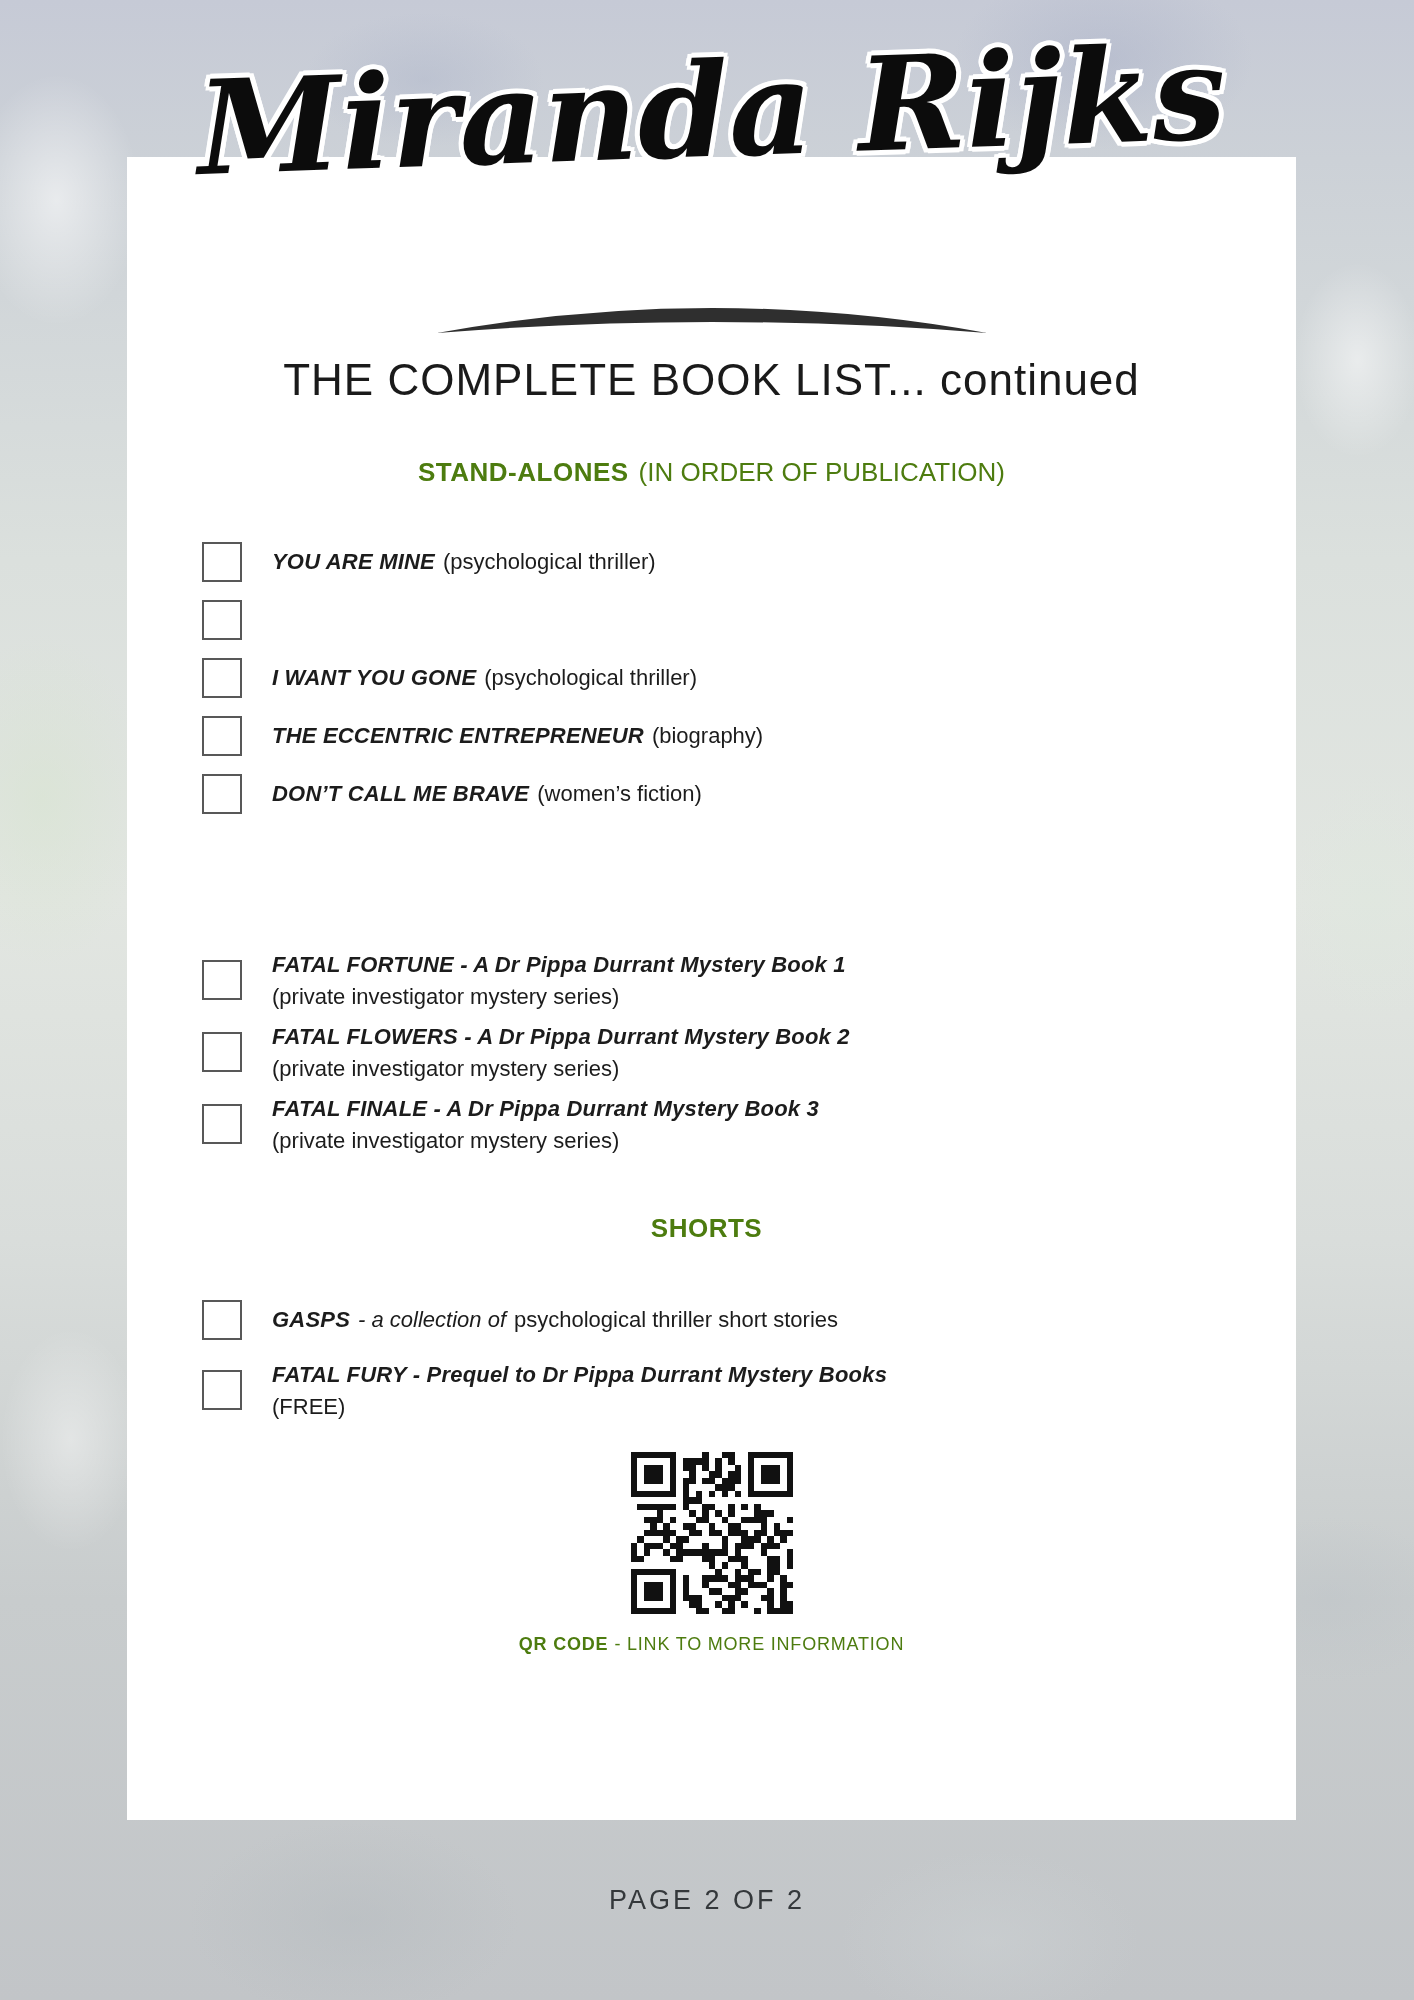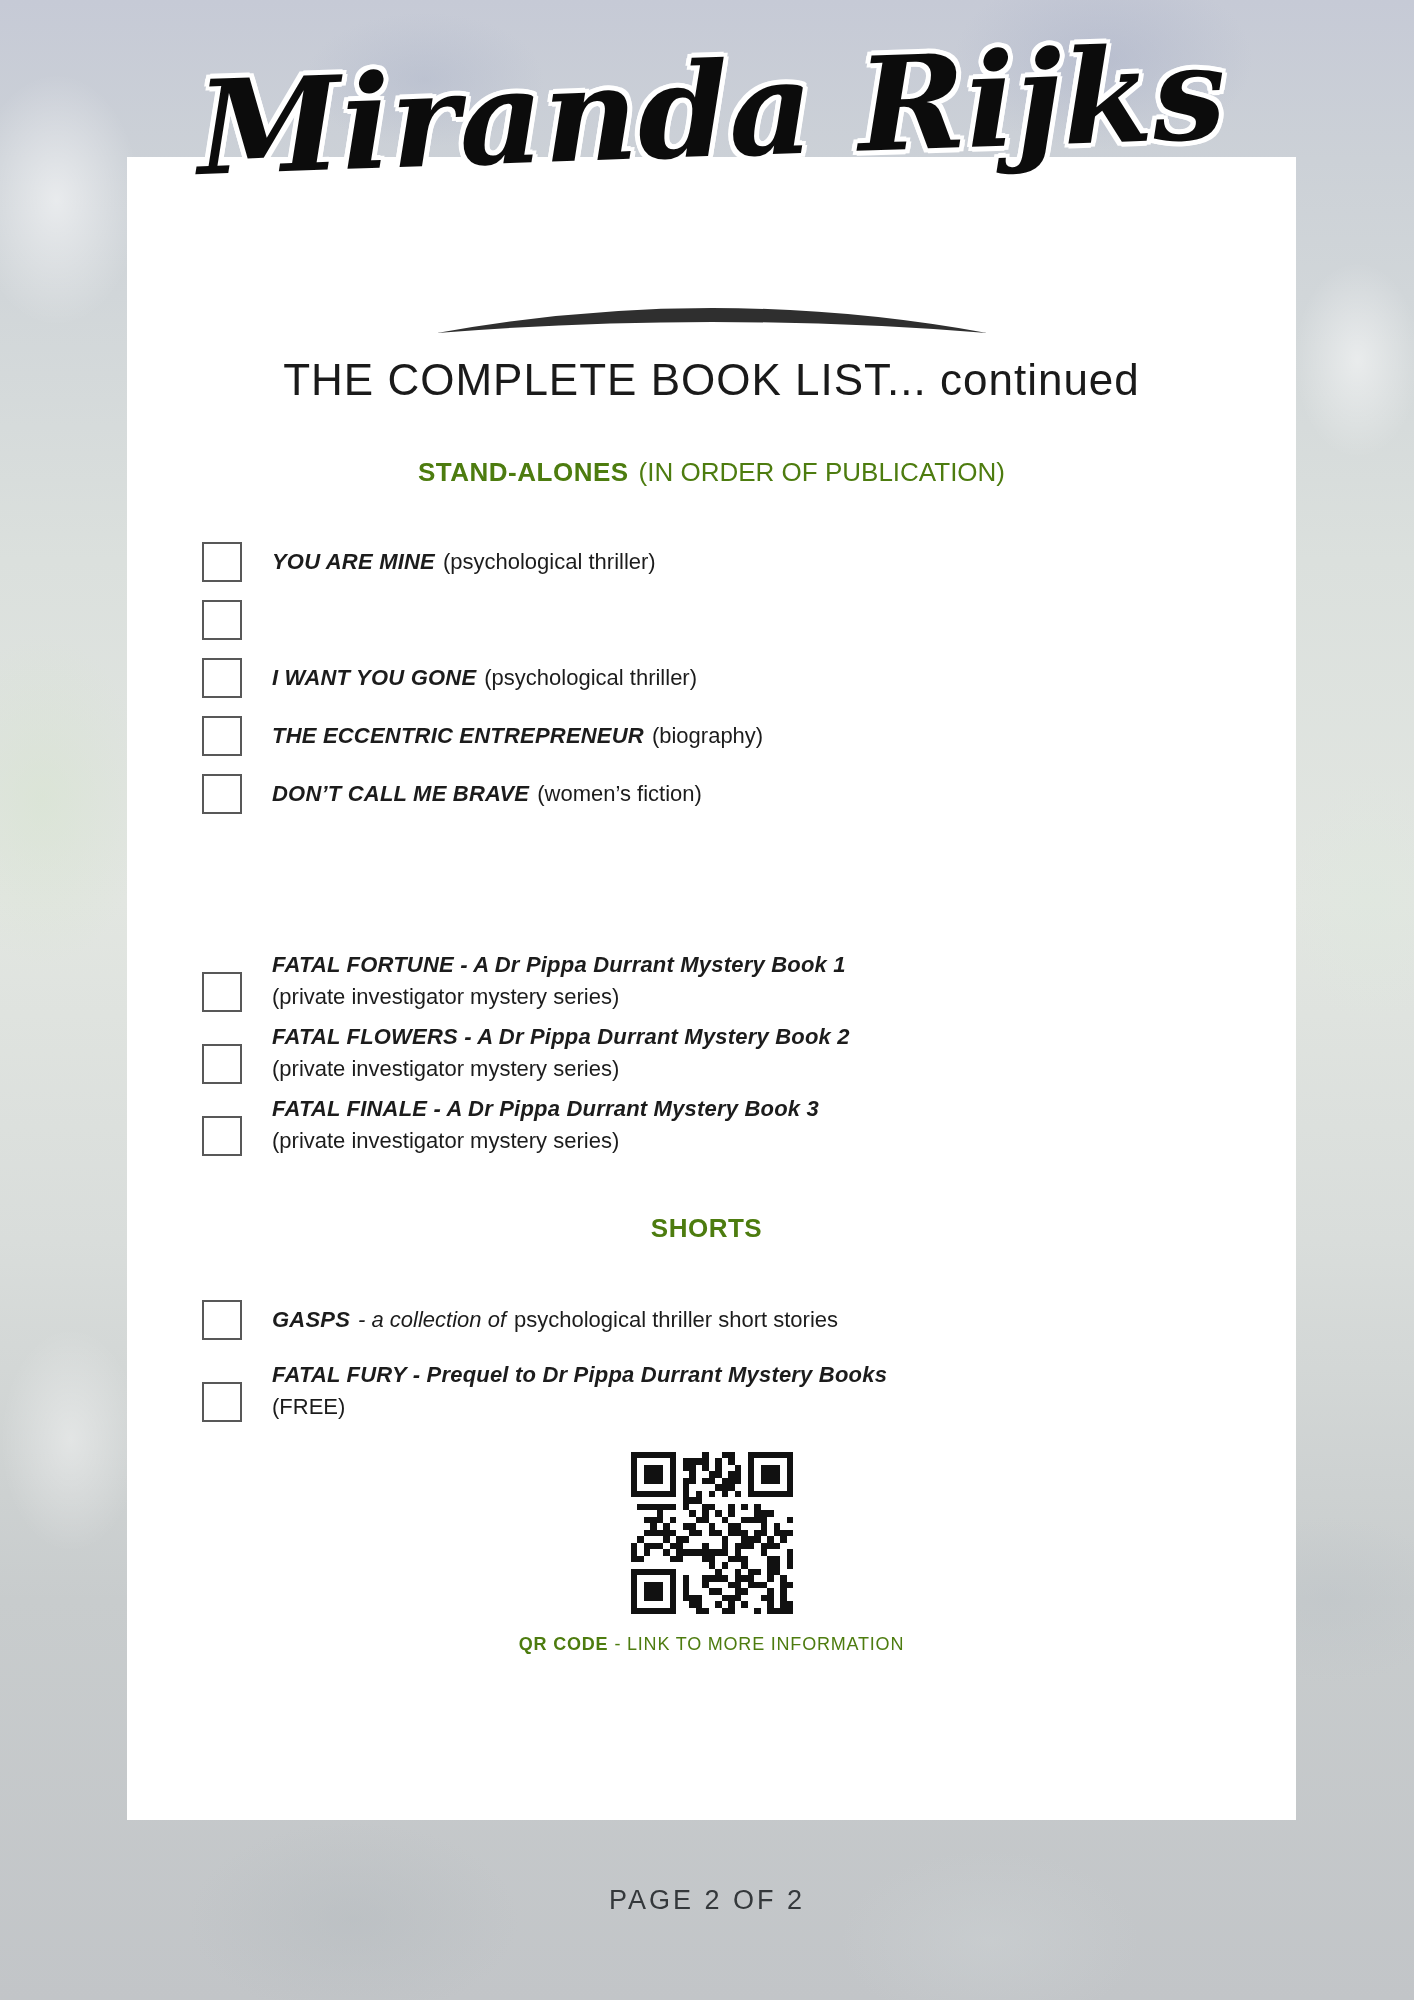--- a/index.html
+++ b/index.html
@@ -37,21 +37,21 @@
   .section-heading{font-size:26px;line-height:30px;color:#4d7c0f;white-space:nowrap;text-align:center;}
   .hb{font-weight:700;letter-spacing:.5px;}
   .hn{margin-left:10px;font-weight:400;}
   .items{margin:0;}
   .s1 .items{margin-top:55px;}
   .s2{margin-top:134px;}
   .s2 .items{margin-top:44px;}
   .s3{margin-top:57px;}
   .s3 .items{margin-top:57px;}
   .item{display:flex;align-items:center;gap:30px;margin-left:22px;margin-bottom:18px;height:40px;}
-  .item.two{align-items:flex-end;height:auto;margin-bottom:8px;}
+  .item.two{align-items:center;height:auto;margin-bottom:8px;}
   .checkbox{width:36px;height:36px;border:2px solid #585858;background:#fff;flex:none;box-sizing:content-box;}
   .book-line{font-size:22px;color:#1c1c1c;white-space:nowrap;}
   .two .book-line{line-height:34px;}
   .bt{font-weight:700;font-style:italic;letter-spacing:.2px;}
   .bn{margin-left:8px;}
   .bni{margin-left:8px;font-style:italic;}
   .subnote{font-size:22px;line-height:30px;color:#1c1c1c;white-space:nowrap;}
   .qr-wrap{margin-top:30px;text-align:center;}
   .qr-wrap svg{display:inline-block;}
   .qr-caption{margin-top:16px;text-align:center;font-size:18px;letter-spacing:.8px;color:#4d7c0f;white-space:nowrap;}

